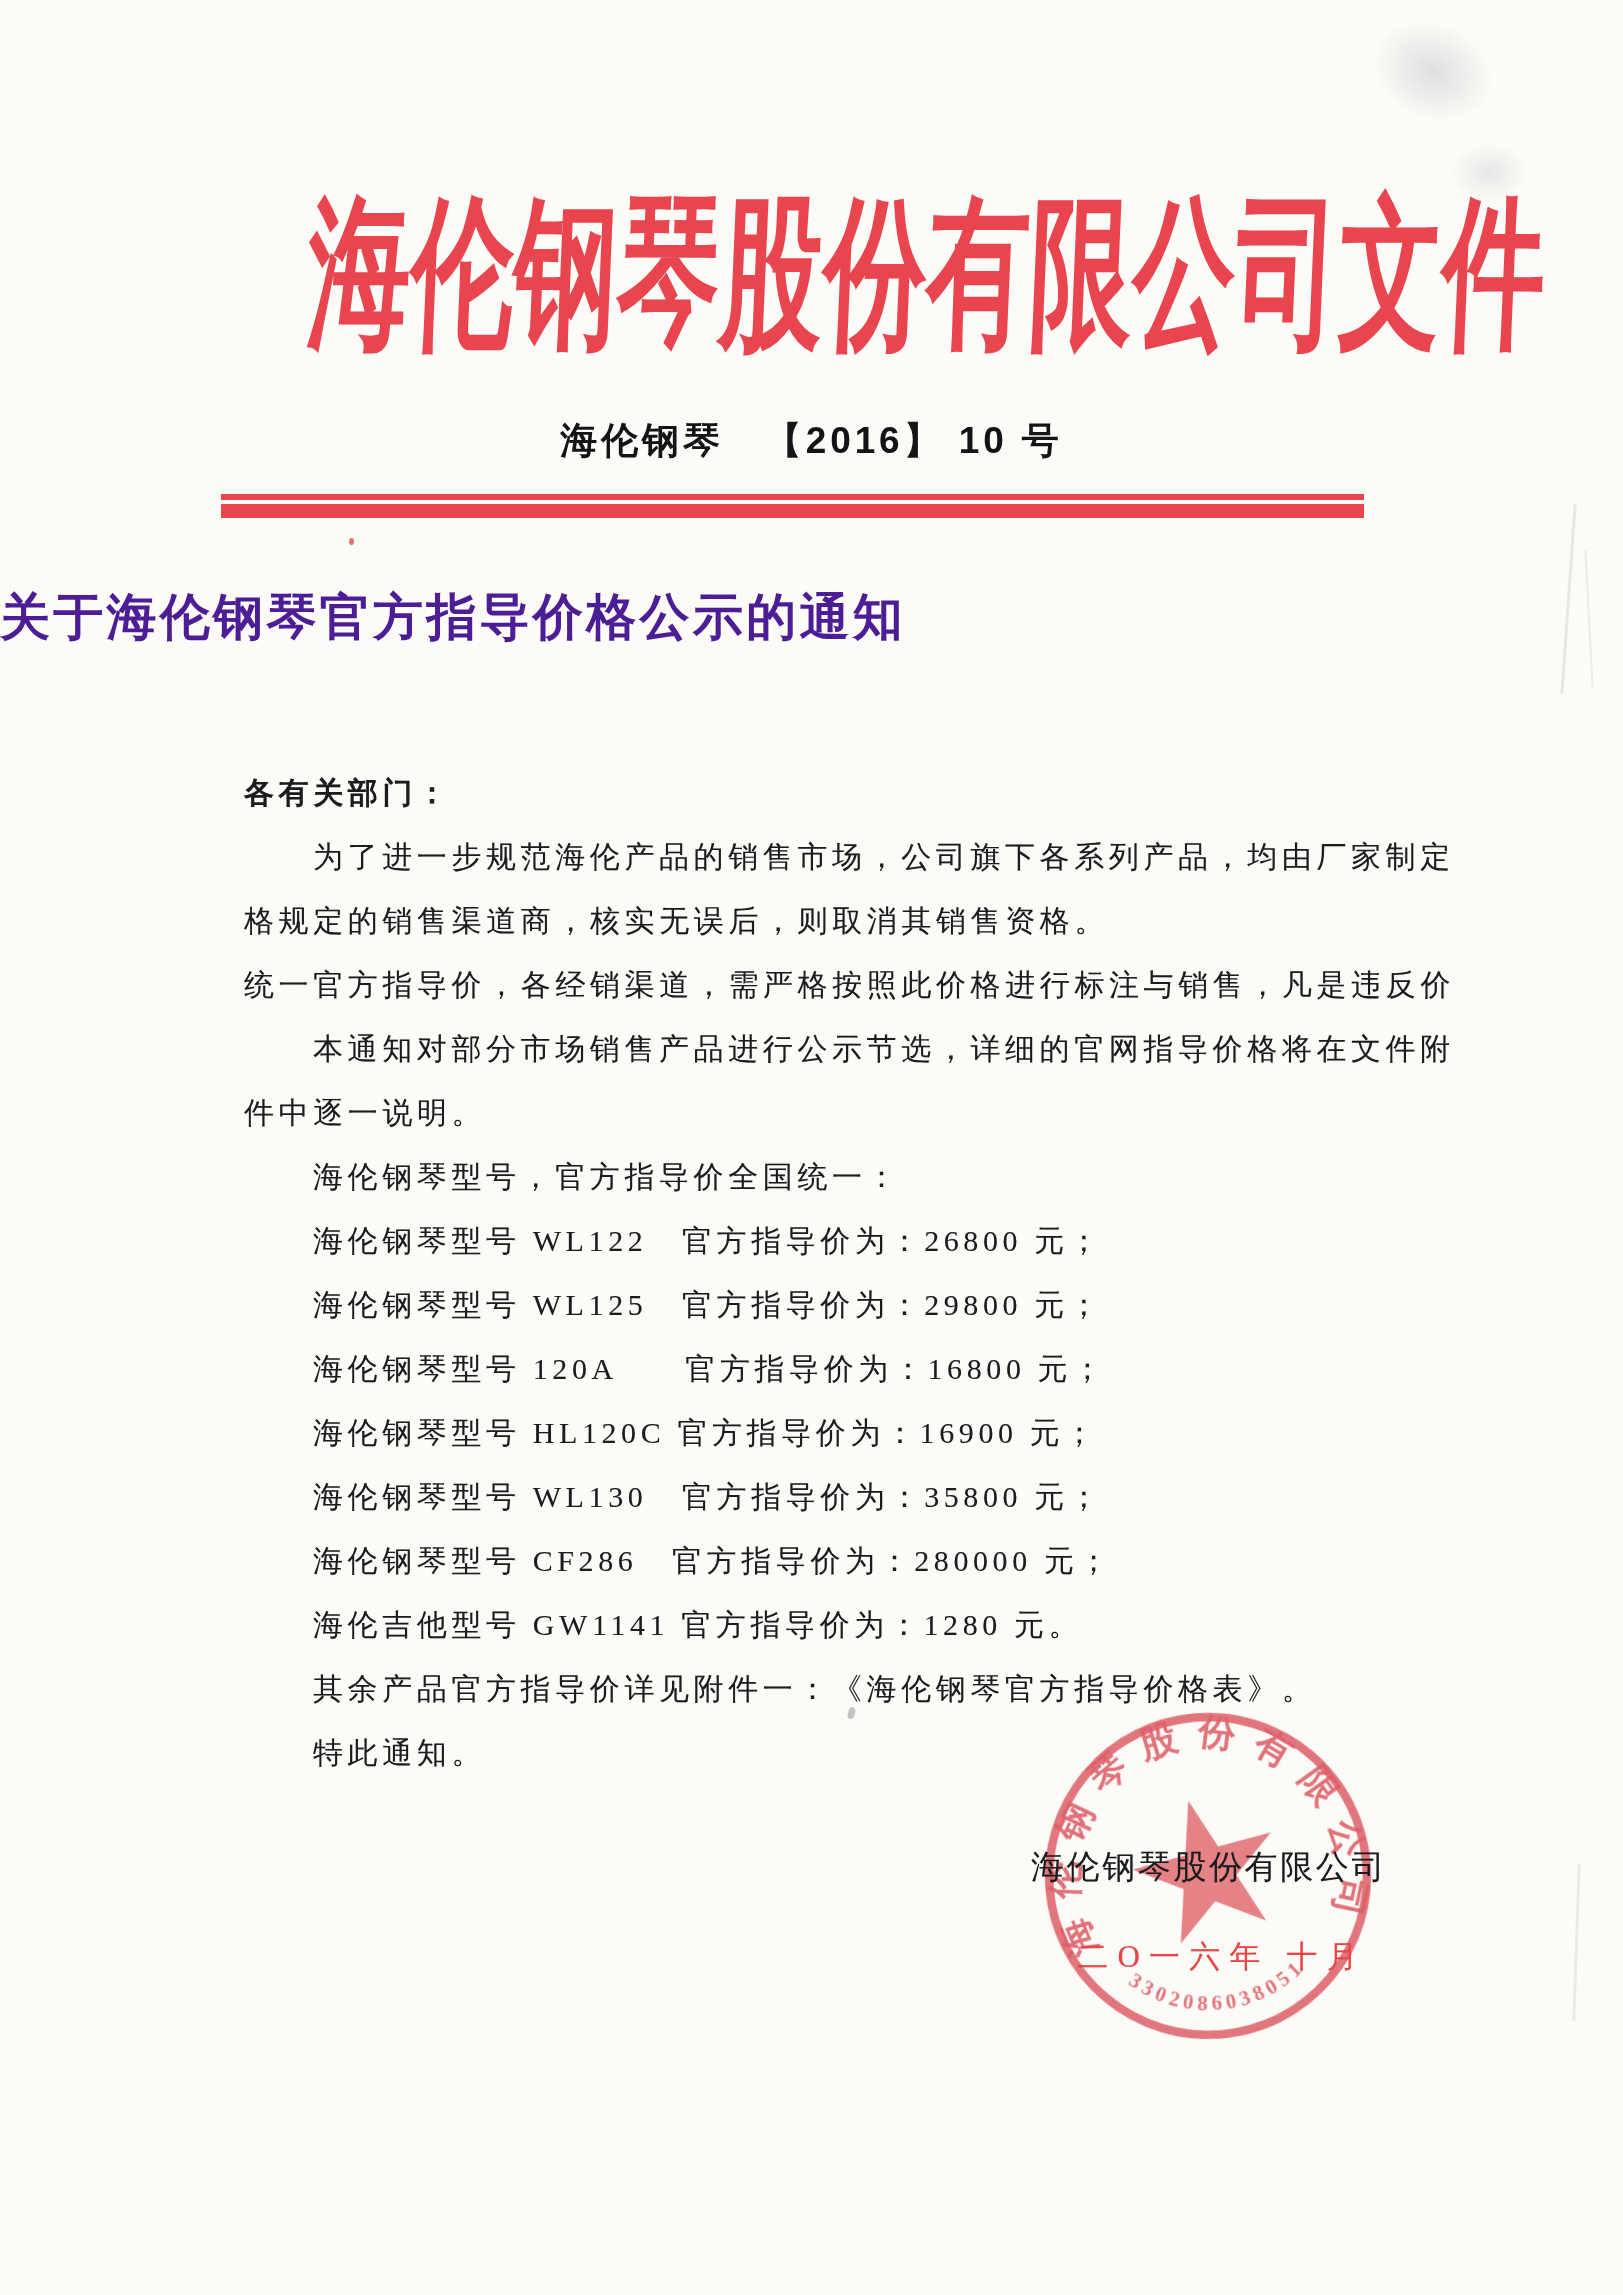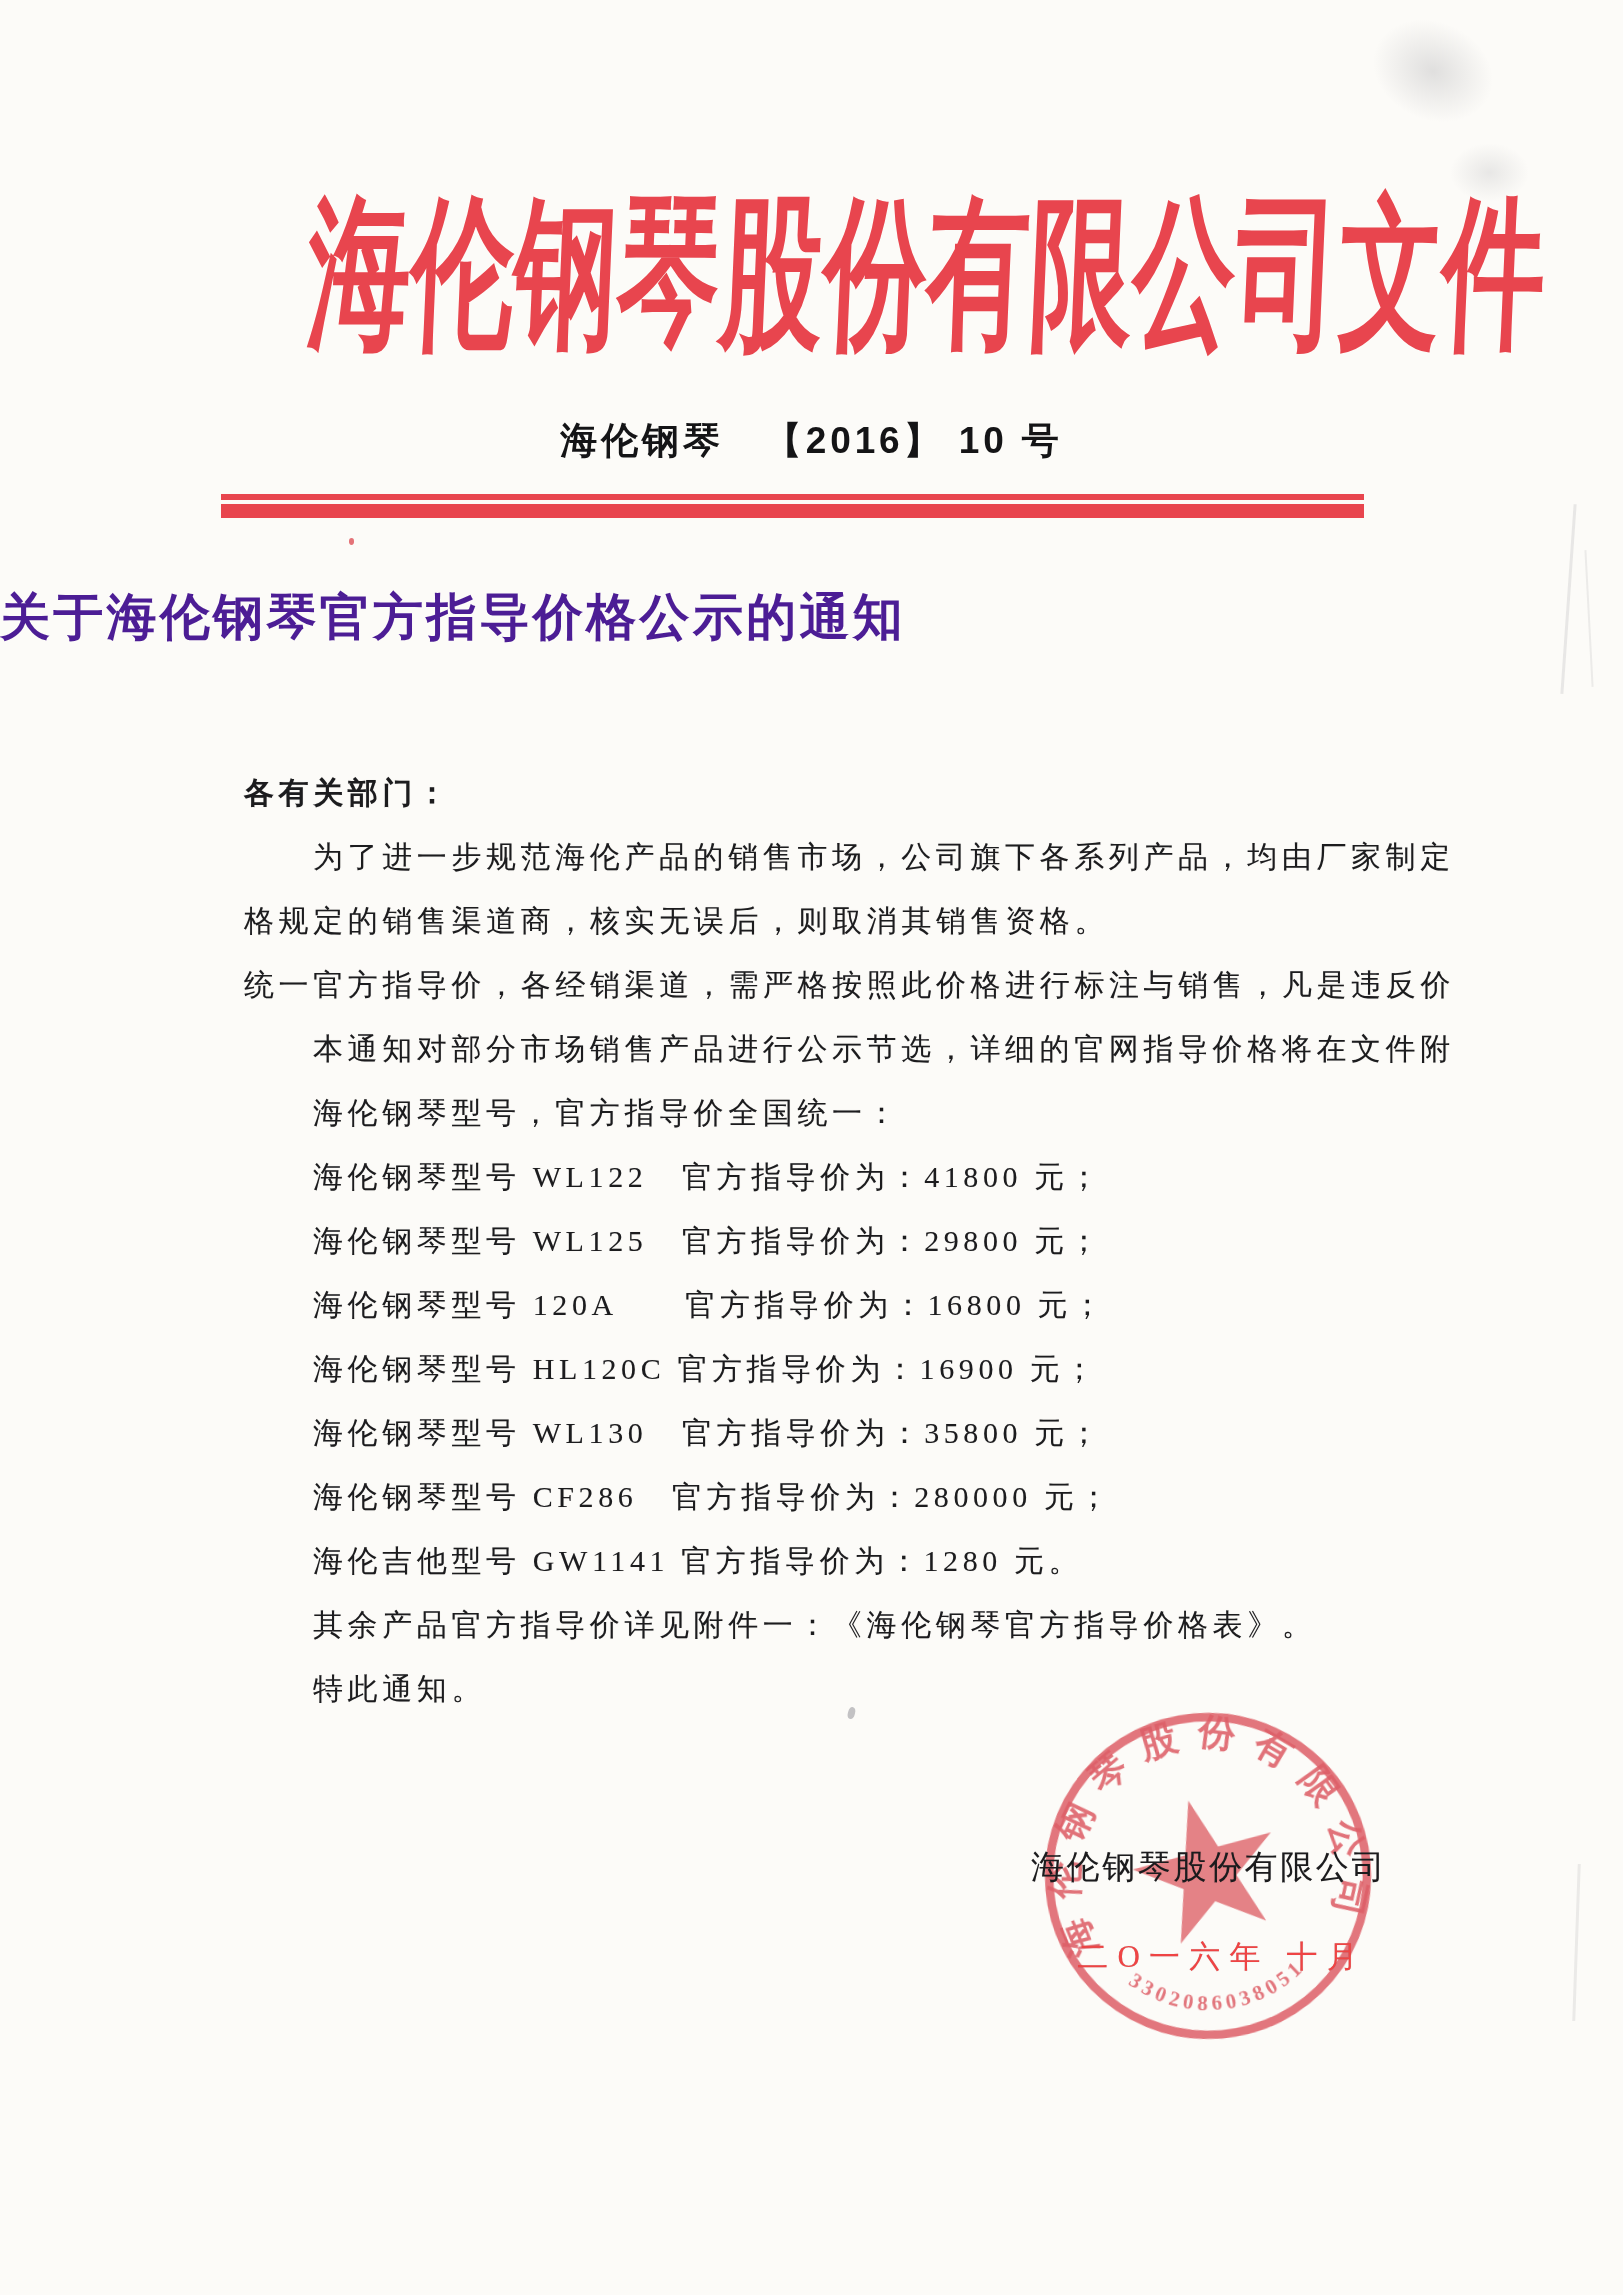--- a/index.html
+++ b/index.html
@@ -131,22 +131,23 @@
   </div>
 
   <div class="doc-title">关于海伦钢琴官方指导价格公示的通知</div>
 
   <div class="doc-body">
       <div class="line bold">各有关部门：</div>
       <div class="line indent">为了进一步规范海伦产品的销售市场，公司旗下各系列产品，均由厂家制定</div>
       <div class="line">格规定的销售渠道商，核实无误后，则取消其销售资格。</div>
       <div class="line">统一官方指导价，各经销渠道，需严格按照此价格进行标注与销售，凡是违反价</div>
       <div class="line indent">本通知对部分市场销售产品进行公示节选，详细的官网指导价格将在文件附</div>
+      <div class="line">件中逐一说明。</div>
       <div class="line indent">海伦钢琴型号，官方指导价全国统一：</div>
-      <div class="line indent">海伦钢琴型号 WL122　官方指导价为：41800 元；</div>
+      <div class="line indent">海伦钢琴型号 WL122　官方指导价为：26800 元；</div>
       <div class="line indent">海伦钢琴型号 WL125　官方指导价为：29800 元；</div>
       <div class="line indent">海伦钢琴型号 120A　　官方指导价为：16800 元；</div>
       <div class="line indent">海伦钢琴型号 HL120C 官方指导价为：16900 元；</div>
       <div class="line indent">海伦钢琴型号 WL130　官方指导价为：35800 元；</div>
       <div class="line indent">海伦钢琴型号 CF286　官方指导价为：280000 元；</div>
       <div class="line indent">海伦吉他型号 GW1141 官方指导价为：1280 元。</div>
       <div class="line indent">其余产品官方指导价详见附件一：《海伦钢琴官方指导价格表》。</div>
       <div class="line indent">特此通知。</div>
     </div>
 

